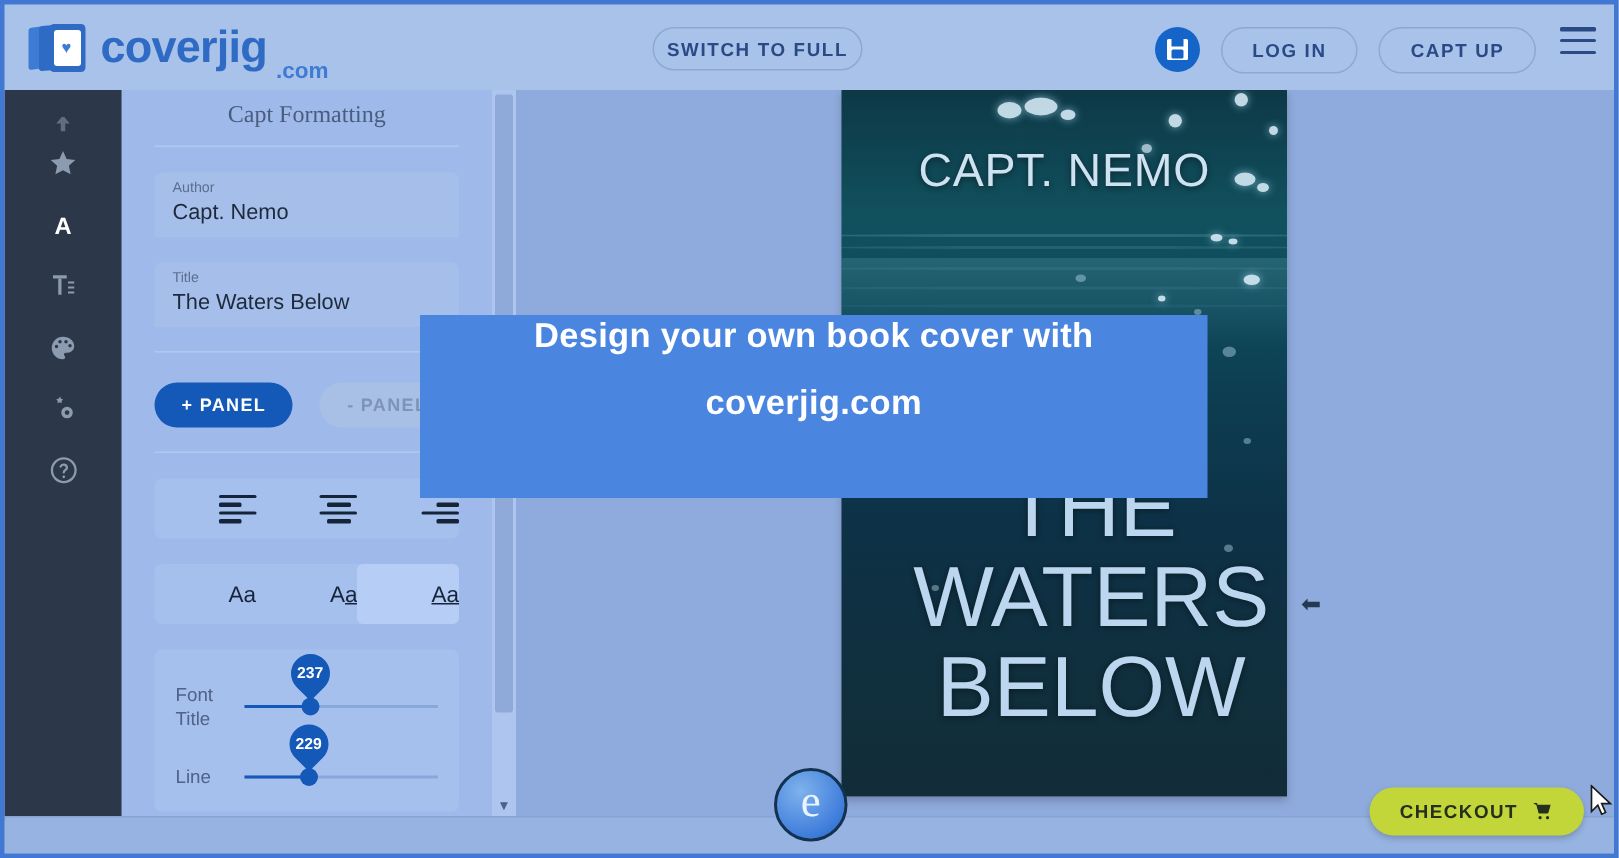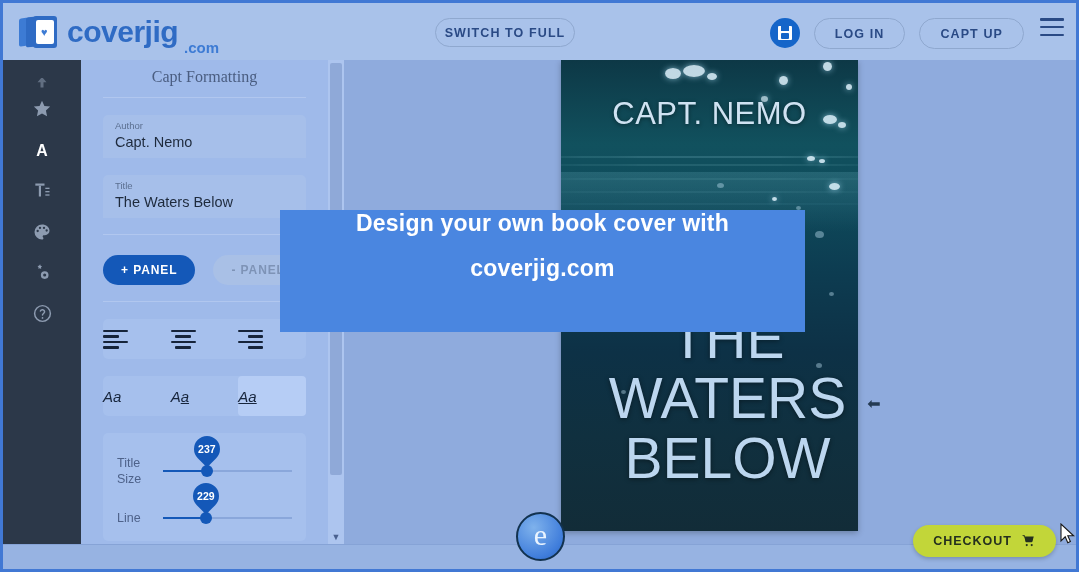--- a/index.html
+++ b/index.html
@@ -159,22 +159,22 @@
     cursor: default; border: none;
   }
 
   .seg-group {
     margin: 17px 22px 0; height: 40px;
     background: #a6c0ed; border-radius: 5px;
     display: flex; align-items: center;
   }
   .seg-btn {
     flex: 1; height: 100%;
-    display: flex; align-items: center; justify-content: flex-start;
-    cursor: pointer; color: #1c2b44; font-style: italic;
+    display: flex; align-items: center; justify-content: flex-end;
+    cursor: pointer; color: #1c2b44;
   }
   .seg-btn.selected { background: #b6cdf5; border-radius: 4px; }
   .align-lines { width: 25px; display: flex; flex-direction: column; gap: 3px; }
   .align-lines i { display: block; height: 2.5px; background: #16243a; border-radius: 1px; }
   .al-l i:nth-child(1){width:100%} .al-l i:nth-child(2){width:62%} .al-l i:nth-child(3){width:100%} .al-l i:nth-child(4){width:62%}
   .al-c { align-items: center; }
   .al-c i:nth-child(1){width:100%} .al-c i:nth-child(2){width:62%} .al-c i:nth-child(3){width:100%} .al-c i:nth-child(4){width:62%}
   .al-r { align-items: flex-end; }
   .al-r i:nth-child(1){width:100%} .al-r i:nth-child(2){width:62%} .al-r i:nth-child(3){width:100%} .al-r i:nth-child(4){width:62%}
   .case-btn { font-size: 15px; color: #17253c; font-family: "Liberation Sans", sans-serif; }
@@ -490,21 +490,21 @@
         <div class="seg-btn case-btn">
           <span>A<span class="u-a">a</span></span>
         </div>
         <div class="seg-btn case-btn selected">
           <span class="u-all">Aa</span>
         </div>
       </div>
 
       <div class="slider-card">
         <div class="slider-row">
-          <div class="slider-label">Title Size</div>
+          <div class="slider-label">Font Title</div>
           <div class="slider-track-wrap">
             <div class="slider-track"></div>
             <div class="slider-fill" style="width:34%"></div>
             <div class="slider-bubble" style="left:calc(34% - 13px)">
               <span>237</span>
             </div>
             <div class="slider-thumb" style="left:calc(34% - 6px)"></div>
           </div>
         </div>
         <div class="slider-row">

